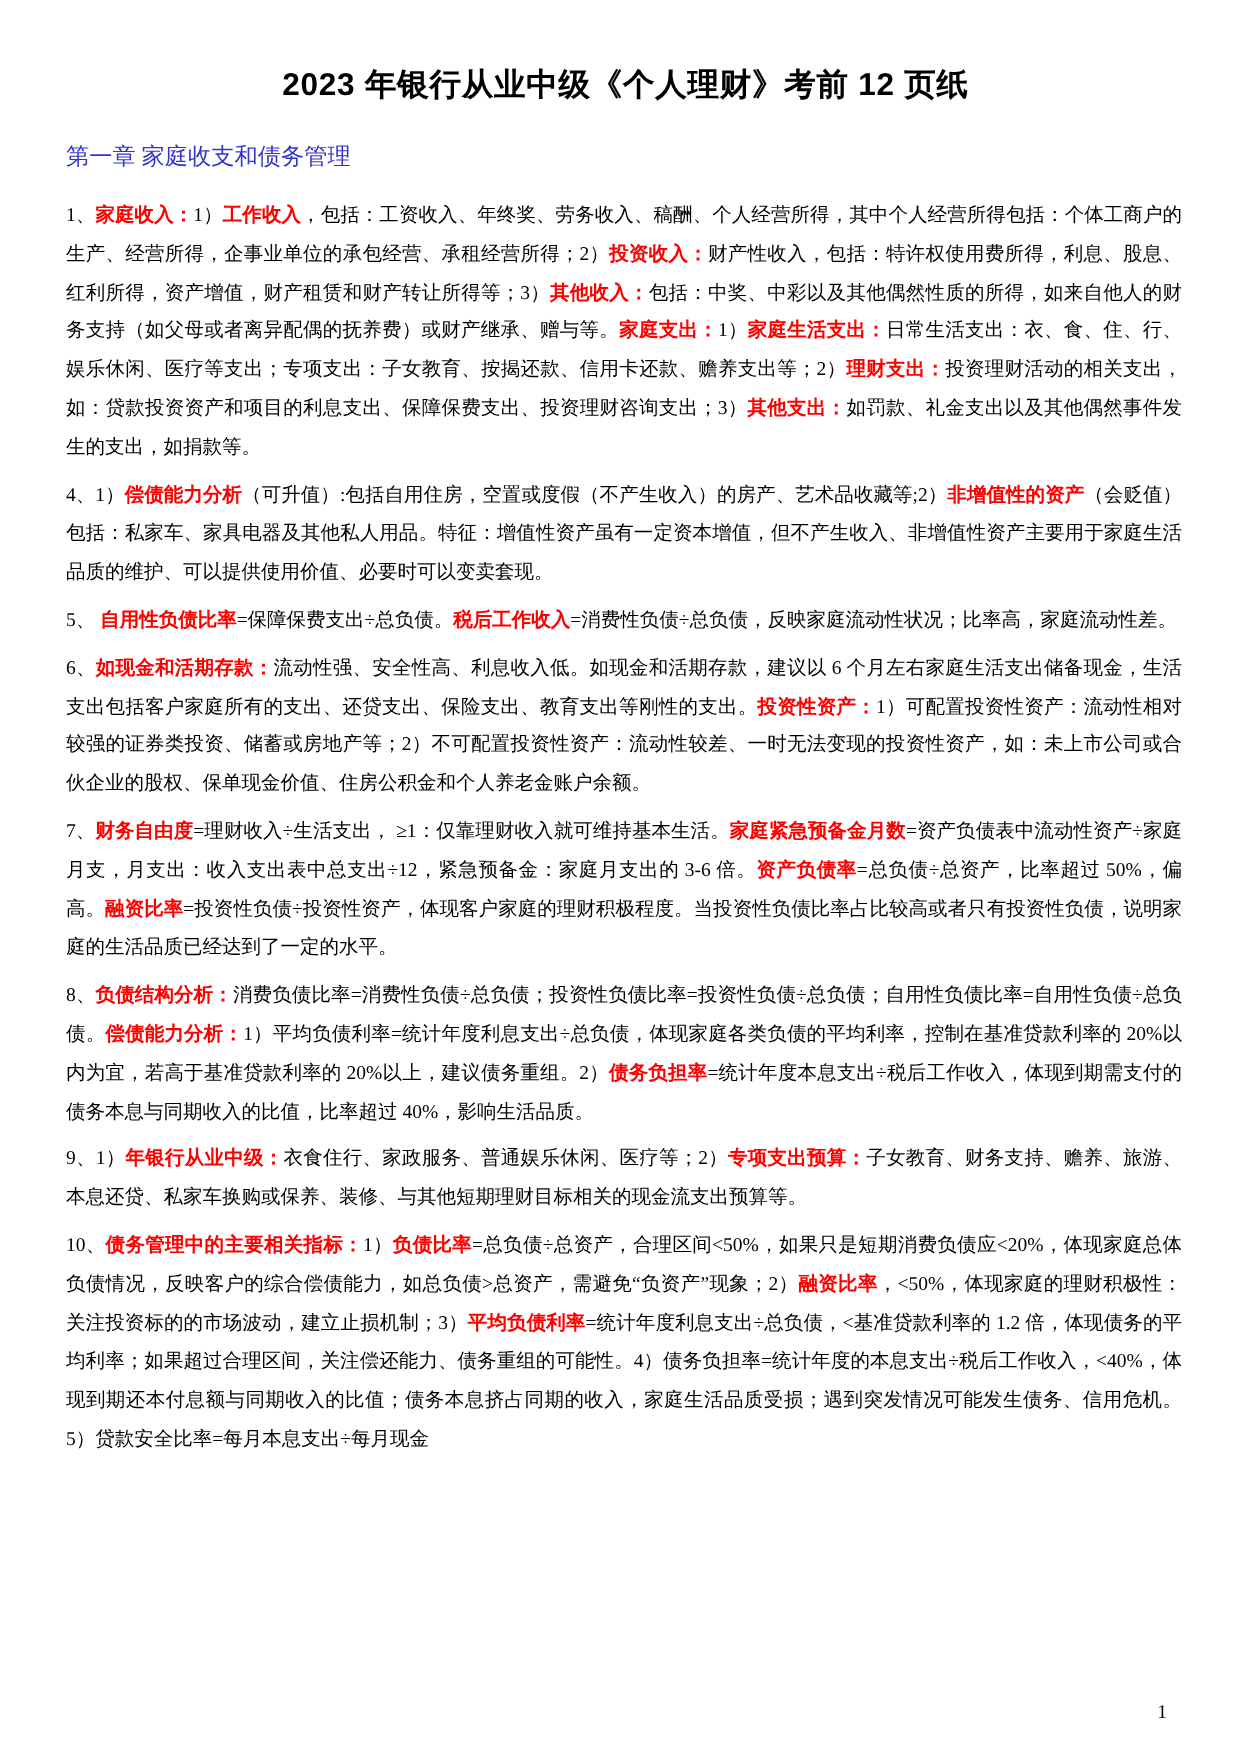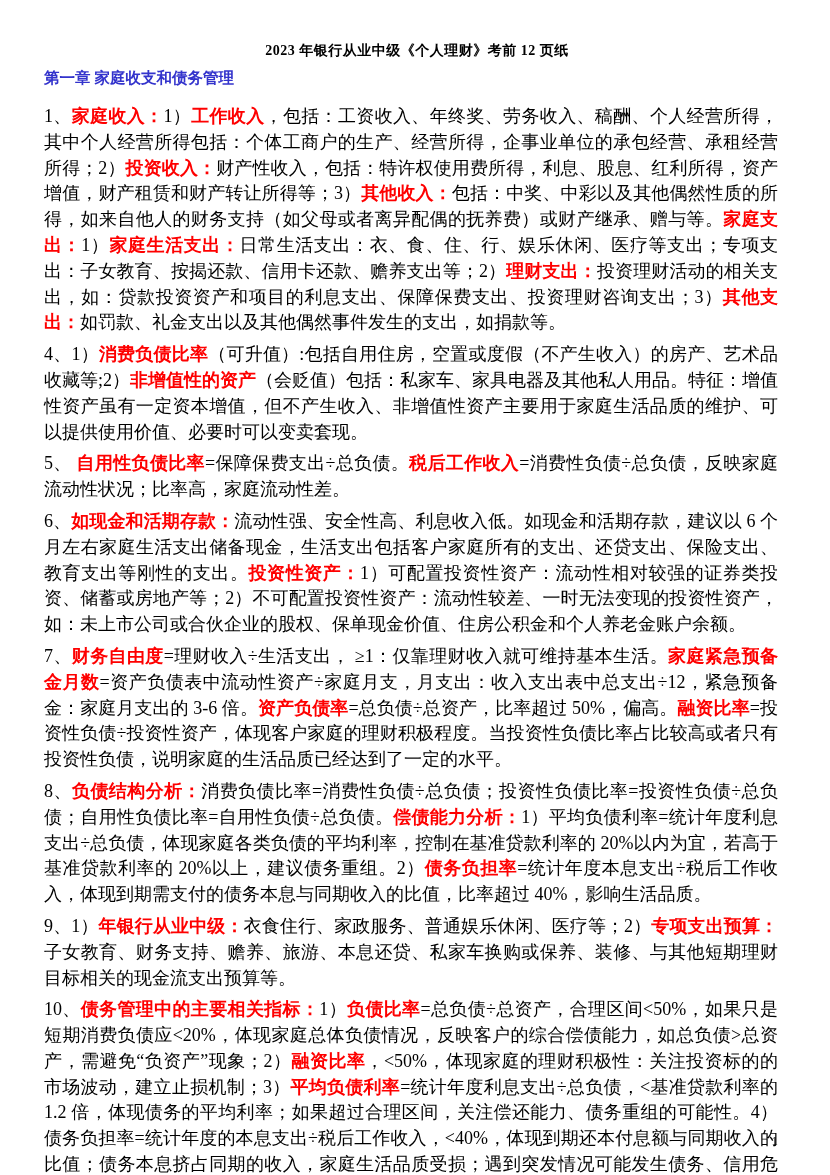--- a/index.html
+++ b/index.html
@@ -14,60 +14,60 @@
     width:830px;height:1175px;
     background:var(--paper);
     padding:42px 40px 0 44px;
     position:relative;
     font-family:"Liberation Serif","DejaVu Serif",serif;
     color:var(--ink);
     overflow:hidden;
   }
   .doc-title{
     text-align:center;
-    font-size:14px;
+    font-size:21px;
     font-weight:700;
     letter-spacing:0.5px;
-    margin:0 0 8px 0;
-    font-family:Liberation Serif, serif;
+    margin:0 0 24px 0;
+    font-family:Liberation Sans, sans-serif;
   }
   .chapter{
     font-size:15.5px;
-    font-weight:700;
+    font-weight:400;
     color:var(--blue);
     margin:0 0 15px 0;
   }
   .doc-body{width:746px;}
   .para{
-    font-size:18px;
+    font-size:13px;
     line-height:25.8px;
     text-align:justify;
     text-justify:inter-ideograph;
-    margin:0 12px 6px 0;
+    margin:0 2px 6px 0;
     color:var(--ink);
   }
   .kw{color:var(--red);font-weight:700;}
   .tx{color:var(--ink);}
   .pageno{
     position:absolute;
     right:52px;
     bottom:26px;
     font-size:13px;
     color:var(--ink);
   }
 </style>
 </head>
 <body>
 
 <div class="page">
   <h1 class="doc-title">2023 年银行从业中级《个人理财》考前 12 页纸</h1>
   <h2 class="chapter">第一章 家庭收支和债务管理</h2>
   <div class="doc-body">
       <p class="para"><span class="tx">1、</span><span class="kw">家庭收入：</span><span class="tx">1）</span><span class="kw">工作收入</span><span class="tx">，包括：工资收入、年终奖、劳务收入、稿酬、个人经营所得，其中个人经营所得包括：个体工商户的生产、经营所得，企事业单位的承包经营、承租经营所得；2）</span><span class="kw">投资收入：</span><span class="tx">财产性收入，包括：特许权使用费所得，利息、股息、红利所得，资产增值，财产租赁和财产转让所得等；3）</span><span class="kw">其他收入：</span><span class="tx">包括：中奖、中彩以及其他偶然性质的所得，如来自他人的财务支持（如父母或者离异配偶的抚养费）或财产继承、赠与等。</span><span class="kw">家庭支出：</span><span class="tx">1）</span><span class="kw">家庭生活支出：</span><span class="tx">日常生活支出：衣、食、住、行、娱乐休闲、医疗等支出；专项支出：子女教育、按揭还款、信用卡还款、赡养支出等；2）</span><span class="kw">理财支出：</span><span class="tx">投资理财活动的相关支出，如：贷款投资资产和项目的利息支出、保障保费支出、投资理财咨询支出；3）</span><span class="kw">其他支出：</span><span class="tx">如罚款、礼金支出以及其他偶然事件发生的支出，如捐款等。</span></p>
-      <p class="para"><span class="tx">4、1）</span><span class="kw">消费负债比率</span><span class="tx">（可升值）:包括自用住房，空置或度假（不产生收入）的房产、艺术品收藏等;2）</span><span class="kw">非增值性的资产</span><span class="tx">（会贬值）包括：私家车、家具电器及其他私人用品。特征：增值性资产虽有一定资本增值，但不产生收入、非增值性资产主要用于家庭生活品质的维护、可以提供使用价值、必要时可以变卖套现。</span></p>
+      <p class="para"><span class="tx">4、1）</span><span class="kw">偿债能力分析</span><span class="tx">（可升值）:包括自用住房，空置或度假（不产生收入）的房产、艺术品收藏等;2）</span><span class="kw">非增值性的资产</span><span class="tx">（会贬值）包括：私家车、家具电器及其他私人用品。特征：增值性资产虽有一定资本增值，但不产生收入、非增值性资产主要用于家庭生活品质的维护、可以提供使用价值、必要时可以变卖套现。</span></p>
       <p class="para"><span class="tx">5、 </span><span class="kw">自用性负债比率</span><span class="tx">=保障保费支出÷总负债。</span><span class="kw">税后工作收入</span><span class="tx">=消费性负债÷总负债，反映家庭流动性状况；比率高，家庭流动性差。</span></p>
       <p class="para"><span class="tx">6、</span><span class="kw">如现金和活期存款：</span><span class="tx">流动性强、安全性高、利息收入低。如现金和活期存款，建议以 6 个月左右家庭生活支出储备现金，生活支出包括客户家庭所有的支出、还贷支出、保险支出、教育支出等刚性的支出。</span><span class="kw">投资性资产：</span><span class="tx">1）可配置投资性资产：流动性相对较强的证券类投资、储蓄或房地产等；2）不可配置投资性资产：流动性较差、一时无法变现的投资性资产，如：未上市公司或合伙企业的股权、保单现金价值、住房公积金和个人养老金账户余额。</span></p>
       <p class="para"><span class="tx">7、</span><span class="kw">财务自由度</span><span class="tx">=理财收入÷生活支出， ≥1：仅靠理财收入就可维持基本生活。</span><span class="kw">家庭紧急预备金月数</span><span class="tx">=资产负债表中流动性资产÷家庭月支，月支出：收入支出表中总支出÷12，紧急预备金：家庭月支出的 3-6 倍。</span><span class="kw">资产负债率</span><span class="tx">=总负债÷总资产，比率超过 50%，偏高。</span><span class="kw">融资比率</span><span class="tx">=投资性负债÷投资性资产，体现客户家庭的理财积极程度。当投资性负债比率占比较高或者只有投资性负债，说明家庭的生活品质已经达到了一定的水平。</span></p>
       <p class="para"><span class="tx">8、</span><span class="kw">负债结构分析：</span><span class="tx">消费负债比率=消费性负债÷总负债；投资性负债比率=投资性负债÷总负债；自用性负债比率=自用性负债÷总负债。</span><span class="kw">偿债能力分析：</span><span class="tx">1）平均负债利率=统计年度利息支出÷总负债，体现家庭各类负债的平均利率，控制在基准贷款利率的 20%以内为宜，若高于基准贷款利率的 20%以上，建议债务重组。2）</span><span class="kw">债务负担率</span><span class="tx">=统计年度本息支出÷税后工作收入，体现到期需支付的债务本息与同期收入的比值，比率超过 40%，影响生活品质。</span></p>
       <p class="para"><span class="tx">9、1）</span><span class="kw">年银行从业中级：</span><span class="tx">衣食住行、家政服务、普通娱乐休闲、医疗等；2）</span><span class="kw">专项支出预算：</span><span class="tx">子女教育、财务支持、赡养、旅游、本息还贷、私家车换购或保养、装修、与其他短期理财目标相关的现金流支出预算等。</span></p>
       <p class="para"><span class="tx">10、</span><span class="kw">债务管理中的主要相关指标：</span><span class="tx">1）</span><span class="kw">负债比率</span><span class="tx">=总负债÷总资产，合理区间&lt;50%，如果只是短期消费负债应&lt;20%，体现家庭总体负债情况，反映客户的综合偿债能力，如总负债&gt;总资产，需避免“负资产”现象；2）</span><span class="kw">融资比率</span><span class="tx">，&lt;50%，体现家庭的理财积极性：关注投资标的的市场波动，建立止损机制；3）</span><span class="kw">平均负债利率</span><span class="tx">=统计年度利息支出÷总负债，&lt;基准贷款利率的 1.2 倍，体现债务的平均利率；如果超过合理区间，关注偿还能力、债务重组的可能性。4）债务负担率=统计年度的本息支出÷税后工作收入，&lt;40%，体现到期还本付息额与同期收入的比值；债务本息挤占同期的收入，家庭生活品质受损；遇到突发情况可能发生债务、信用危机。5）贷款安全比率=每月本息支出÷每月现金</span></p>
     </div>
   <div class="pageno">1</div>
 </div>
 

